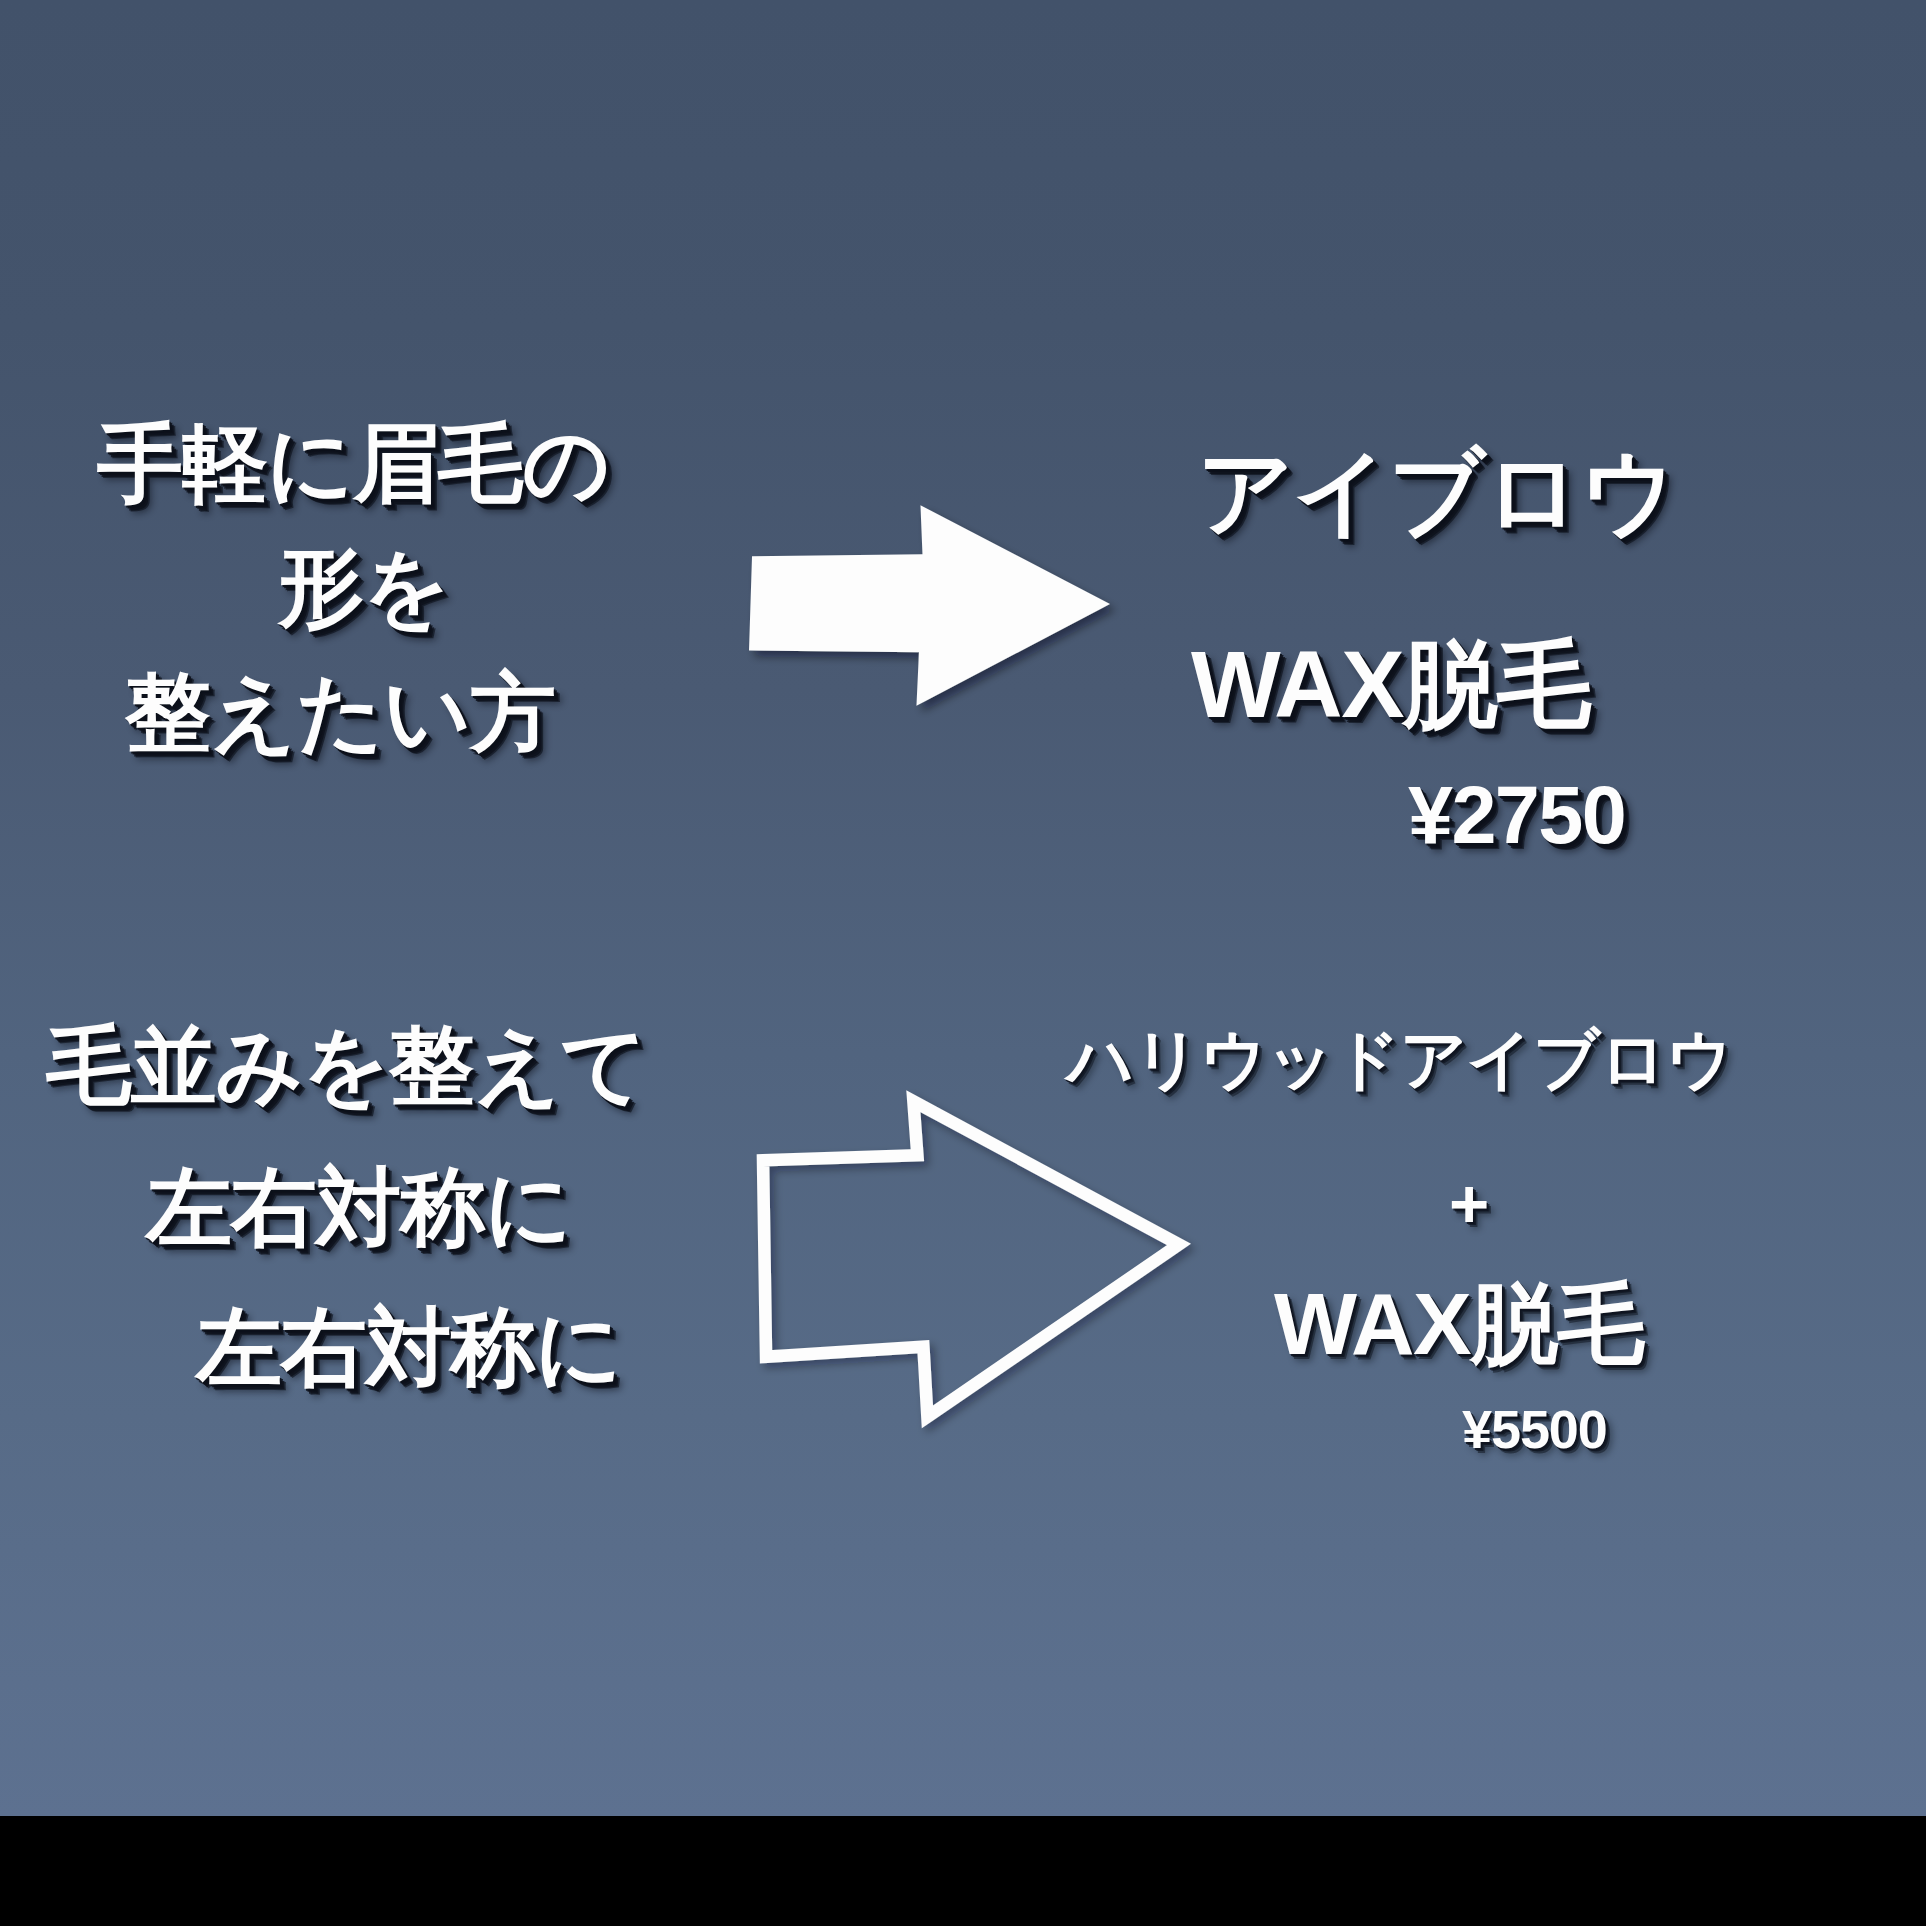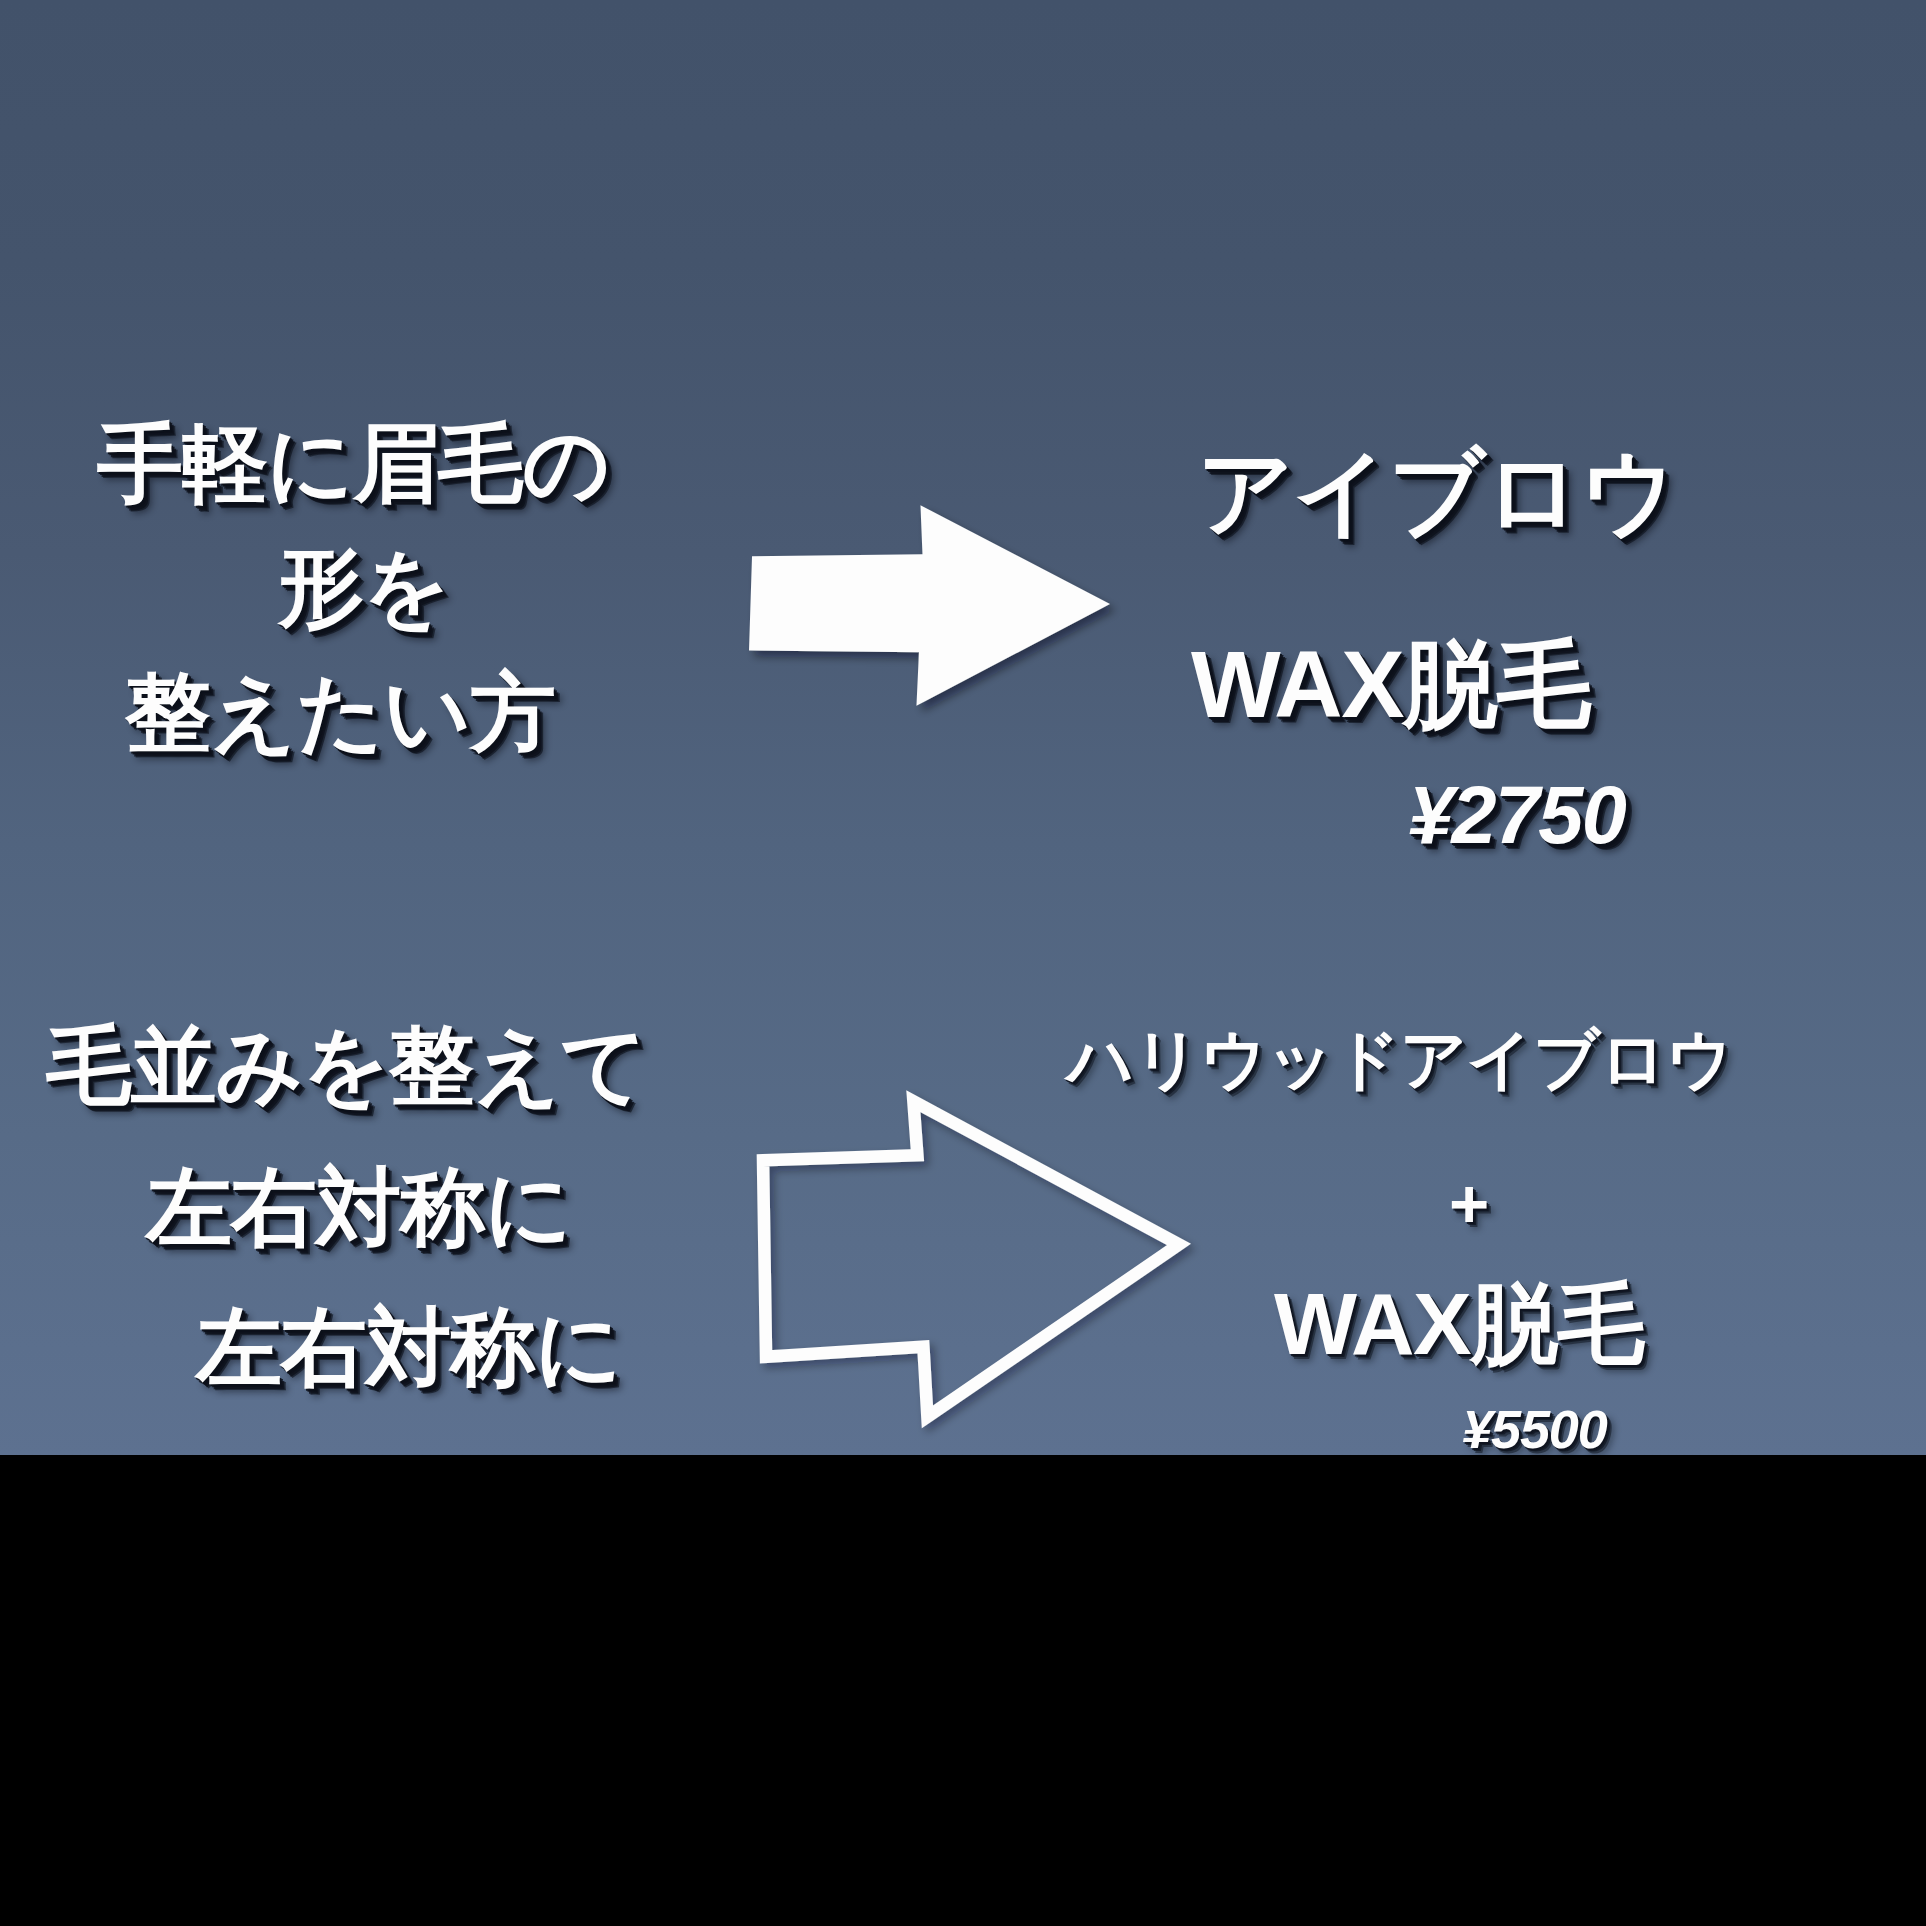--- a/index.html
+++ b/index.html
@@ -4,21 +4,21 @@
 <title>Eyebrow Menu</title>
 <style>
   html, body {
     margin: 0;
     padding: 0;
     background: #000;
   }
   #stage {
     position: relative;
     width: 1926px;
-    height: 1455px;
+    height: 1816px;
     overflow: hidden;
     
     background: linear-gradient(to bottom,
         #42526a 0%,
         #44546c 18%,
         #4a5a73 38%,
         #51647f 58%,
         #576b87 78%,
         #5d7190 100%);
     font-family: "Liberation Sans", "DejaVu Sans", sans-serif;
@@ -41,21 +41,20 @@
        7.5px 8px 7px rgba(6,9,16,0.48);
   }
   .hdr.lite {
     text-shadow:
         1.5px 1.5px 0 rgba(14,19,30,0.85),
         3px 3px 0 rgba(14,19,30,0.72),
         4.5px 5px 0 rgba(14,19,30,0.50),
        6.5px 7px 7px rgba(6,9,16,0.40);
   }
   .price {
-    font-style: italic;
     font-weight: 700;
     letter-spacing: -0.02em;
   }
   .plus {
     font-weight: 700;
     letter-spacing: 0;
   }
 
   
   .cond { font-size: 86px; }

